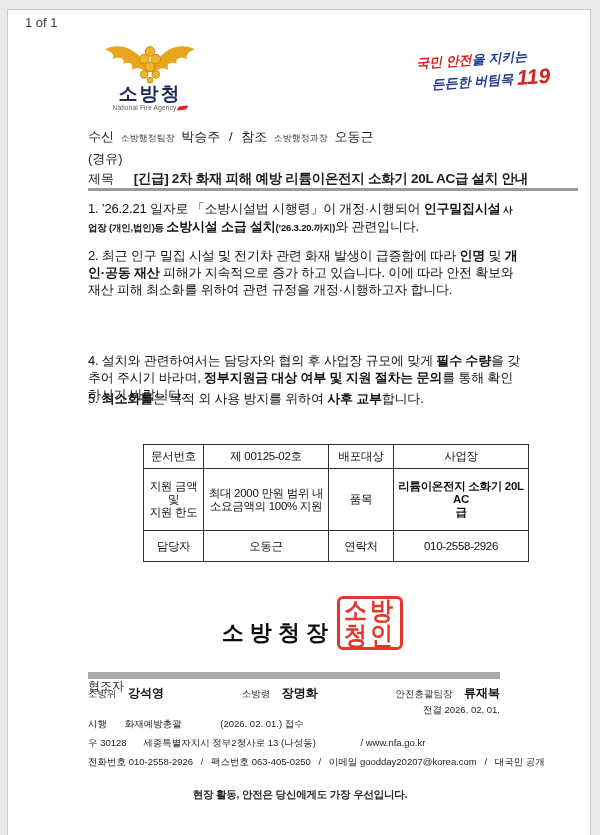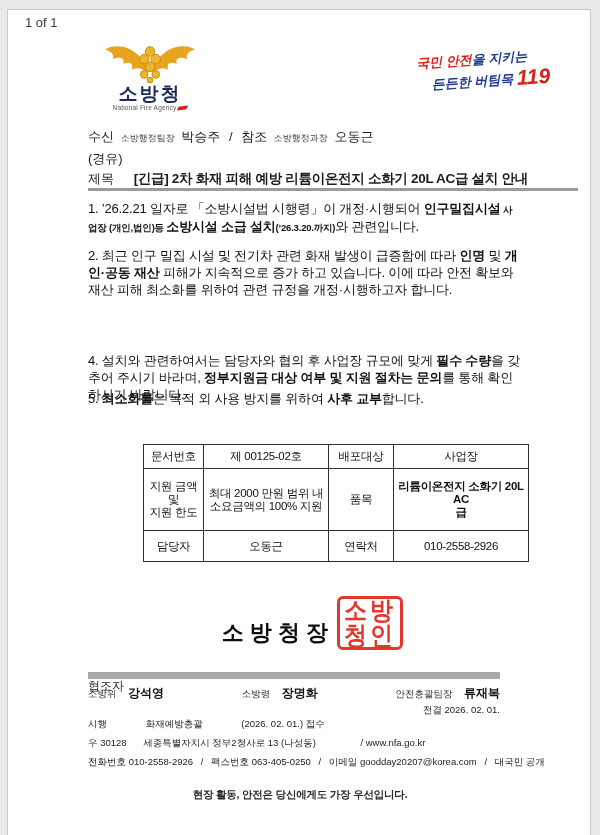--- a/index.html
+++ b/index.html
@@ -84,21 +84,21 @@
   
   .footer-bar{left:80px;top:662px;width:412px;height:7px;background:#a9a9a9;}
   .approval-row{left:80px;top:673px;width:412px;display:flex;justify-content:space-between;align-items:flex-start;}
   .appr-group{white-space:nowrap;}
   .appr-role{font-size:9.5px;color:#333;}
   .appr-name{font-size:12px;font-weight:bold;color:#111;margin-left:7px;}
   .appr-right{text-align:right;}
   .decision{font-size:9.5px;color:#222;margin-top:2px;}
   .coop{left:80px;top:668px;font-size:12px;color:#222;}
   .exec-line{left:80px;top:708px;font-size:9.5px;color:#222;white-space:nowrap;}
-  .exec-dept{margin-left:36px;} .exec-date{margin-left:36px;}
+  .exec-dept{margin-left:15px;} .exec-date{margin-left:36px;}
   .addr-line{left:80px;top:727px;font-size:9.5px;color:#222;white-space:nowrap;}
   .addr-text{margin-left:14px;} .addr-web{margin-left:42px;}
   .contact-line{left:80px;top:746px;font-size:9.5px;color:#222;white-space:nowrap;}
   .c-sep{margin:0 5px;}
   .bottom-slogan{left:0;top:778px;width:584px;text-align:center;font-size:10.5px;font-weight:600;color:#2a2a2a;letter-spacing:-0.2px;}
 </style>
 </head>
 <body>
 
 <div class="page">

